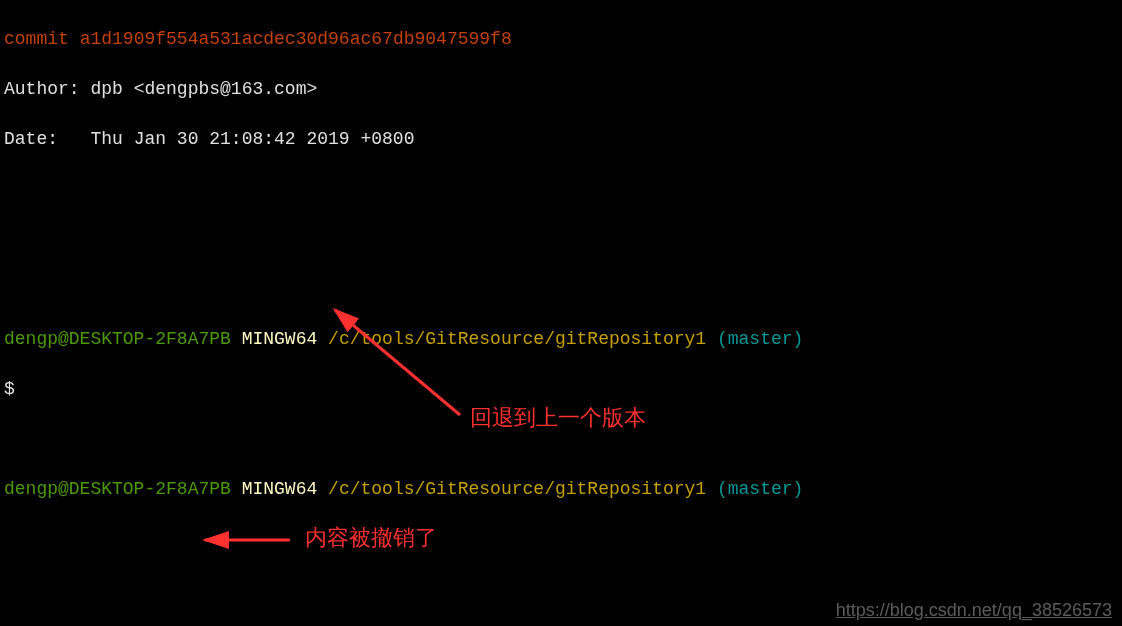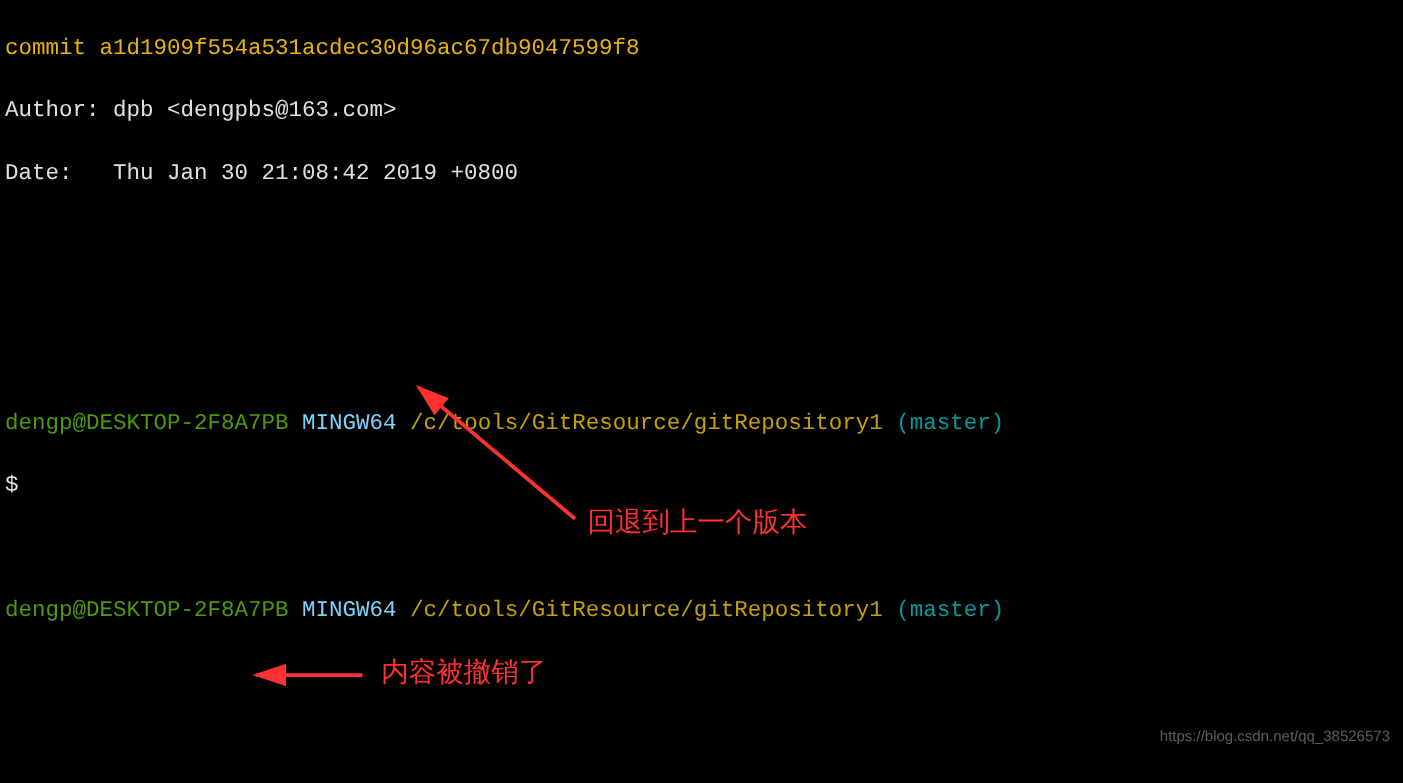--- a/index.html
+++ b/index.html
@@ -12,46 +12,47 @@
     color: #c0c0c0;
     width: 1122px;
     height: 626px;
     overflow: hidden;
     position: relative;
   }
   .terminal {
     padding: 2px 4px;
     white-space: pre;
   }
-  .yellow  { color: #eab308; }
+  .yellow  { color: #c2410c; }
   .white   { color: #e0e0e0; margin-top: 32px; }
   .green   { color: #4e9a06; }
-  .magenta { color: #7dd3fc; }
+  .magenta { color: #fef9c3; }
   .gold    { color: #c4a000; }
   .cyan    { color: #06989a; }
   .blank { height: 25px; }
 
   .annotation {
     position: absolute;
     color: #ff3030;
     font-family: "Microsoft YaHei", "SimHei", sans-serif;
     font-size: 22px;
     pointer-events: none;
   }
   .arrow {
     position: absolute;
     pointer-events: none;
   }
   .watermark {
     position: absolute;
     right: 10px;
-    bottom: 24px;
+    bottom: 3px;
     color: rgba(200,200,200,0.45);
     font-family: Arial, sans-serif;
-    font-size: 12px;
+    font-size: 18px;
+    text-decoration: underline;
   }
 </style>
 </head>
 <body>
 
 <div class="terminal">
 <div><span class="yellow"><span>commit</span> <span>a1d1909f554a531acdec30d96ac67db9047599f8</span></span></div>
 <div><span class="white"><span>Author:</span> <span>dpb &lt;dengpbs@163.com&gt;</span></span></div>
 <div><span class="white"><span>Date:</span>   <span>Thu Jan 30 21:08:42 2019 +0800</span></span></div>
 <div class="blank"></div>

